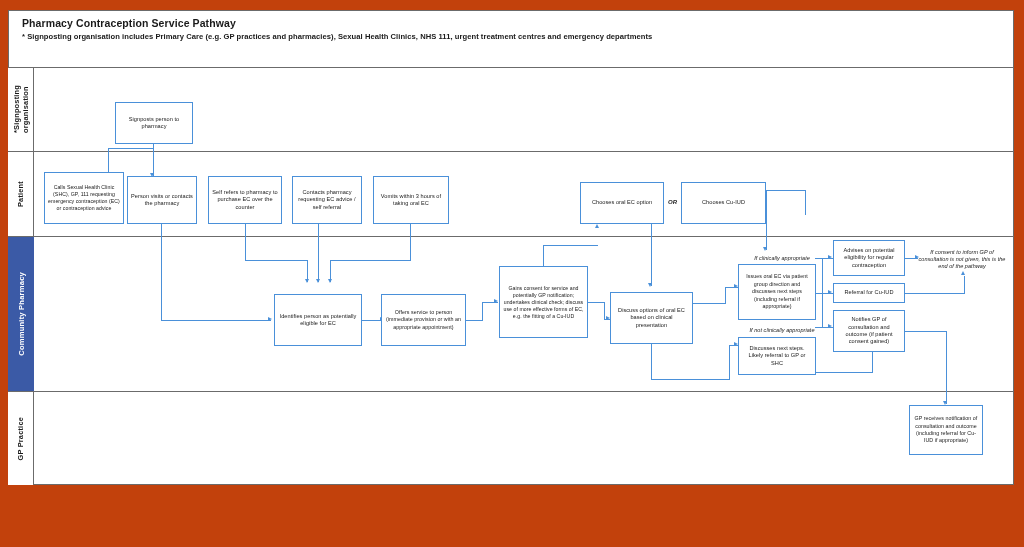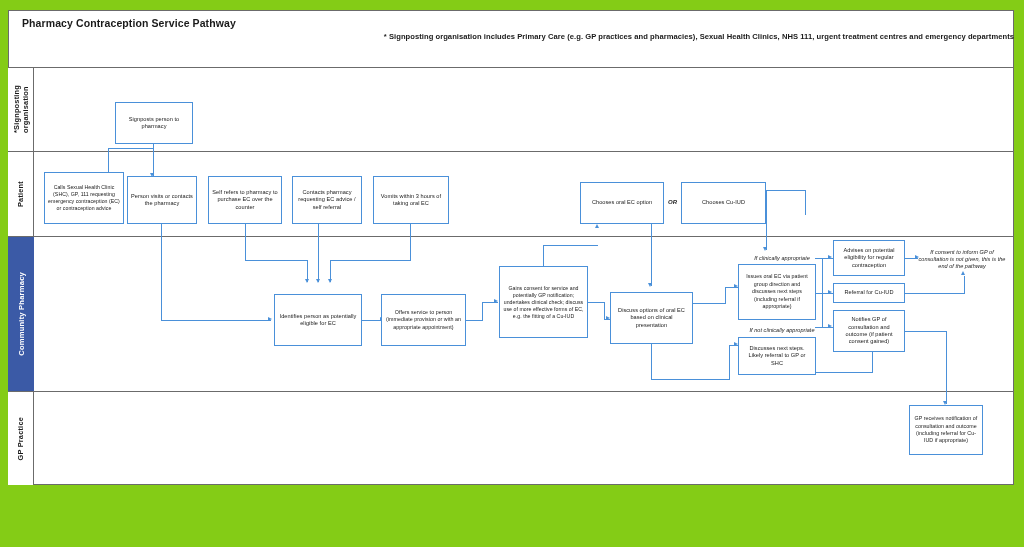--- a/index.html
+++ b/index.html
@@ -1,26 +1,26 @@
 <!DOCTYPE html>
 <html><head>
 <meta charset="utf-8">
 <style>
   html,body{margin:0;padding:0;background:#ffffff;}
   body{font-family:"Liberation Sans", sans-serif;}
-  #canvas{position:relative;width:1024px;height:547px;background:#84cc16;overflow:hidden;}
+  #canvas{position:relative;width:1024px;height:547px;background:#c2410c;overflow:hidden;}
 
   
   .frame{position:absolute;left:8px;top:10px;width:1006px;height:475px;border:1.5px solid #6b6b6b;box-sizing:border-box;background:#fff;}
 
   
   .titlebar{position:absolute;left:8px;top:10px;width:1006px;height:58px;border-bottom:1.5px solid #6b6b6b;box-sizing:border-box;padding:6px 0 0 14px;}
   .t1{font-size:10.5px;font-weight:bold;color:#1a1a1a;line-height:14px;letter-spacing:.1px;}
   .t2{font-size:10.5px;font-weight:bold;color:#1a1a1a;line-height:14px;letter-spacing:.1px;}
-  .t3{font-size:7.6px;font-weight:bold;color:#1a1a1a;line-height:13px;letter-spacing:.05px;text-align:right;}
+  .t3{font-size:7.6px;font-weight:bold;color:#1a1a1a;line-height:13px;letter-spacing:.05px;}
 
   
   .lane{position:absolute;left:8px;width:1006px;box-sizing:border-box;border-bottom:1.5px solid #6b6b6b;}
   .lane.last{border-bottom:none;}
   .lanehdr{position:absolute;left:0;top:0;width:26px;height:100%;border-right:1.5px solid #6b6b6b;box-sizing:border-box;background:#fff;
            display:flex;align-items:center;justify-content:center;}
   .lanehdr span{writing-mode:vertical-rl;transform:rotate(180deg);font-size:7.4px;font-weight:bold;color:#1a1a1a;text-align:center;line-height:9px;letter-spacing:.2px;}
   .lanehdr.accent{background:#3b5aa6;border-right:none;}
   .lanehdr.accent span{color:#ffffff;font-size:7.6px;}
 

